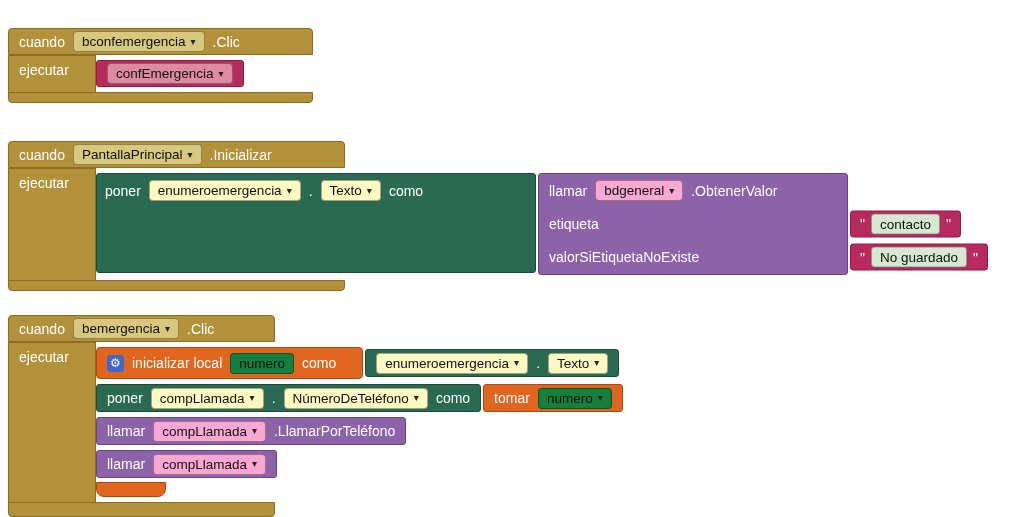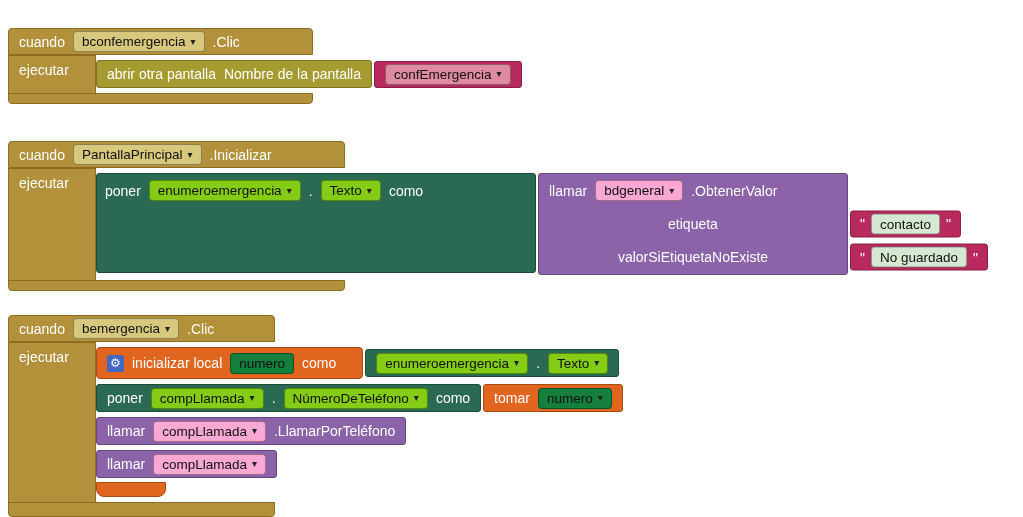--- a/index.html
+++ b/index.html
@@ -21,39 +21,39 @@
   .ev-header{height:27px;display:flex;align-items:center;gap:8px;padding:0 10px;border-radius:4px 4px 0 0;}
   .ev-bodyrow{display:flex;align-items:stretch;}
   .ev-spine{width:88px;padding:6px 0 0 10px;}
   .ev-slot{padding:5px 0 6px 0;display:flex;flex-direction:column;gap:5px;align-items:flex-start;}
   .ev-footer{height:11px;border-radius:0 0 4px 4px;margin-top:-1px;}
 
   
   .field{display:inline-flex;align-items:center;gap:5px;padding:2px 8px;border-radius:4px;
          border:1px solid rgba(0,0,0,.35);color:#101010;font-size:13.5px;white-space:nowrap;background:#fff;}
   .f-gold{background:#d8c87e;}
-  .f-green{background:#84cc16;}
+  .f-green{background:#fef9c3;}
   .f-purple{background:#f9a8d4;}
   .f-orange{background:#15803d;}
   .f-red{background:#de8aa0;}
   .f-text{background:#d7e8d2;}
   .arrow{font-size:10px;color:#222;line-height:1;}
 
   
   .stmt{display:flex;align-items:center;gap:8px;padding:0 10px;height:28px;border-radius:3px;white-space:nowrap;}
   .attach-row{display:flex;align-items:flex-start;}
   .attach-row.center{align-items:center;}
   .attach-row > * + *{margin-left:2px;}
 
   
   .set-tall{width:440px;height:100px;border-radius:3px;padding:2px 8px;}
   .set-tall .inner{display:flex;align-items:center;gap:8px;height:29px;}
   .call-tall{width:310px;border-radius:3px;}
   .p-row{position:relative;display:flex;align-items:center;gap:8px;padding:0 10px;height:33px;}
-  .p-row.args{justify-content:center;}
+  .p-row.args{justify-content:flex-start;}
   .p-attach{position:absolute;left:calc(100% + 3px);top:50%;transform:translateY(-50%);}
 
   
   .textblock{display:flex;align-items:center;gap:6px;padding:0 9px;height:27px;border-radius:3px;white-space:nowrap;}
   .q{color:#fff;font-size:14px;}
 
   
   .init-block{display:flex;flex-direction:column;align-items:flex-start;}
   .o-header{height:32px;display:flex;align-items:center;gap:8px;padding:0 26px 0 10px;border-radius:4px;}
   .o-bodyrow{display:flex;align-items:stretch;}
@@ -76,24 +76,20 @@
         <span class="arrow">▾</span>
       </span>
       <span class="lbl">.Clic</span>
     </div>
     <div class="ev-bodyrow">
       <div class="gold ev-spine">
         <span class="lbl">ejecutar</span>
       </div>
       <div class="ev-slot">
         <div class="attach-row center">
-          <div class="olive stmt">
-            <span class="lbl">abrir otra pantalla</span>
-            <span class="lbl">Nombre de la pantalla</span>
-          </div>
           <div class="crimson stmt" style="height:27px;">
             <span class="field f-red">
               <span>confEmergencia</span>
               <span class="arrow">▾</span>
             </span>
           </div>
         </div>
       </div>
     </div>
     <div class="gold ev-footer" style="width:305px;"></div>

